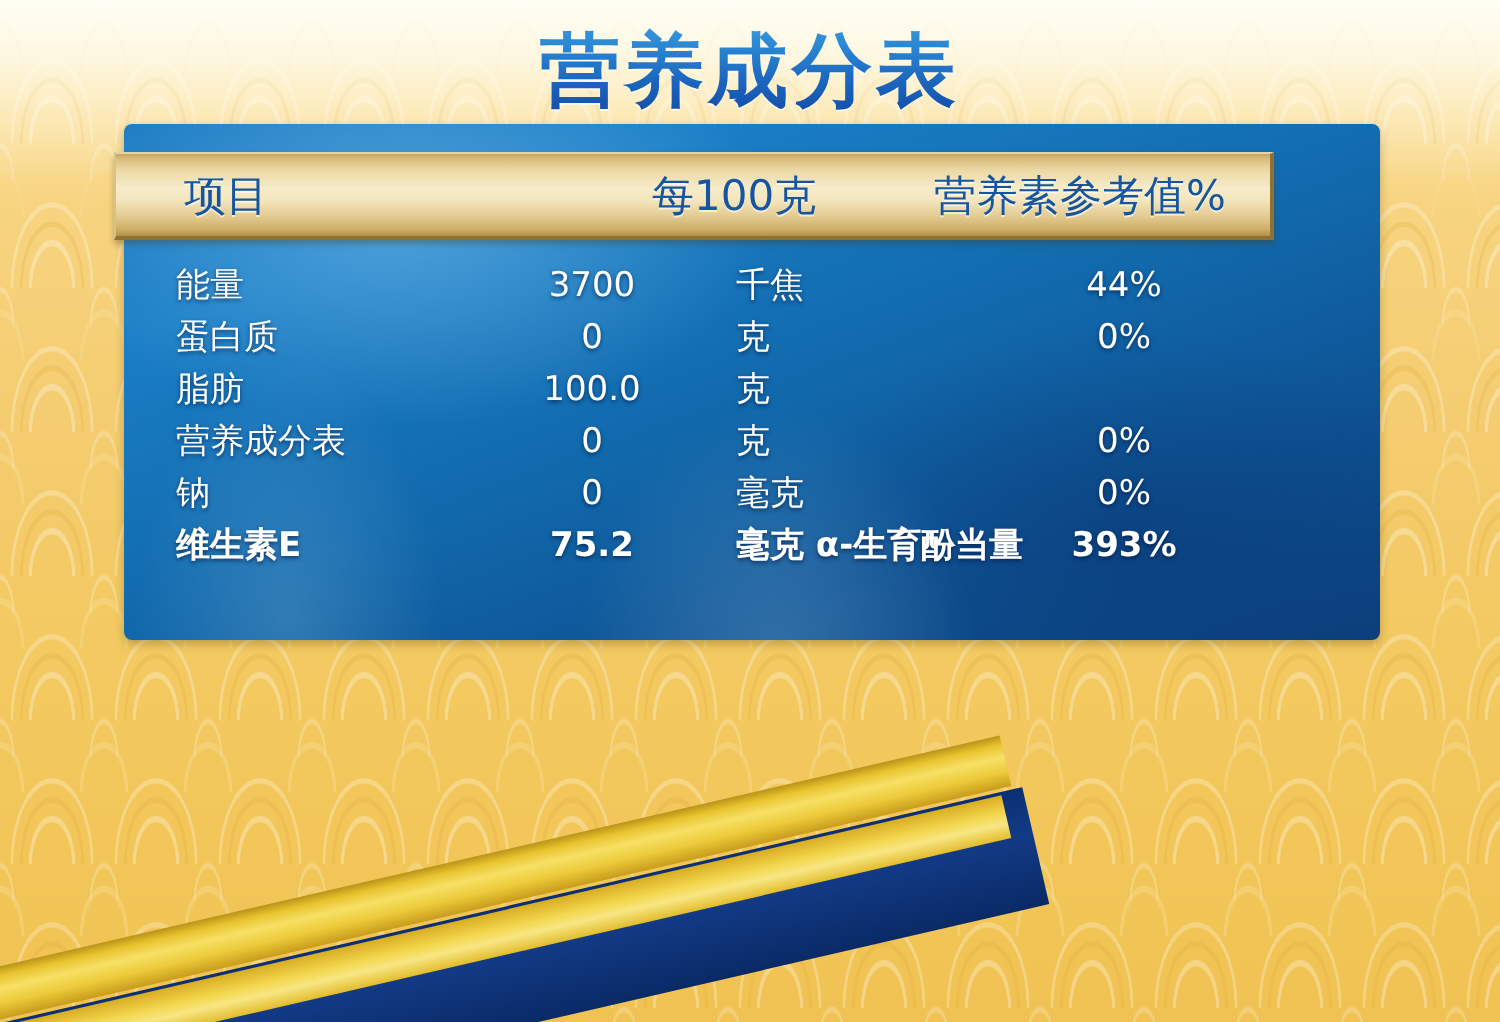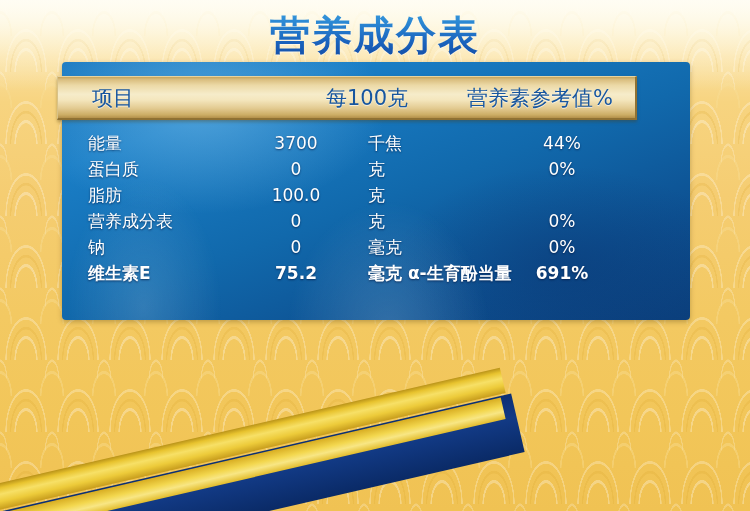--- a/index.html
+++ b/index.html
@@ -227,21 +227,21 @@
         <span class="cell c-name">钠</span>
         <span class="cell c-val">0</span>
         <span class="cell c-unit">毫克</span>
         <span class="cell c-pct">0%</span>
       </div>
 
       <div class="row">
         <span class="cell c-name">维生素E</span>
         <span class="cell c-val">75.2</span>
         <span class="cell c-unit">毫克 α-生育酚当量</span>
-        <span class="cell c-pct">691%</span>
+        <span class="cell c-pct">393%</span>
       </div>
 
     </div>
   </div>
 
   <div id="header-bar">
     <span class="hdr-item c1">项目</span>
     <span class="hdr-item c2">每100克</span>
     <span class="hdr-item c3">营养素参考值%</span>
   </div>

